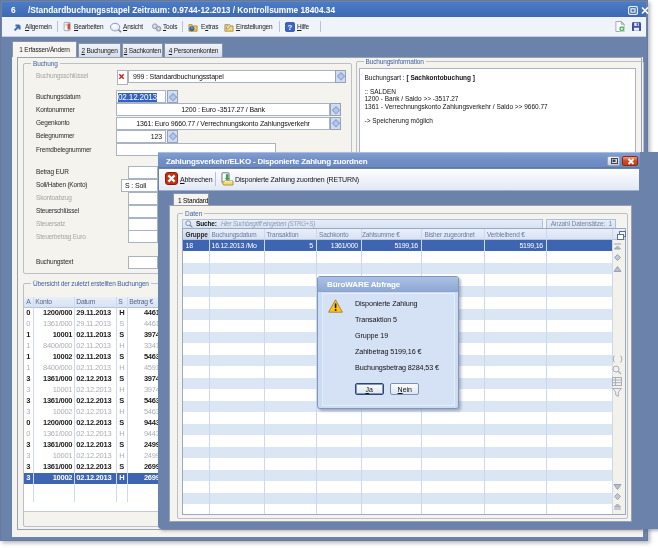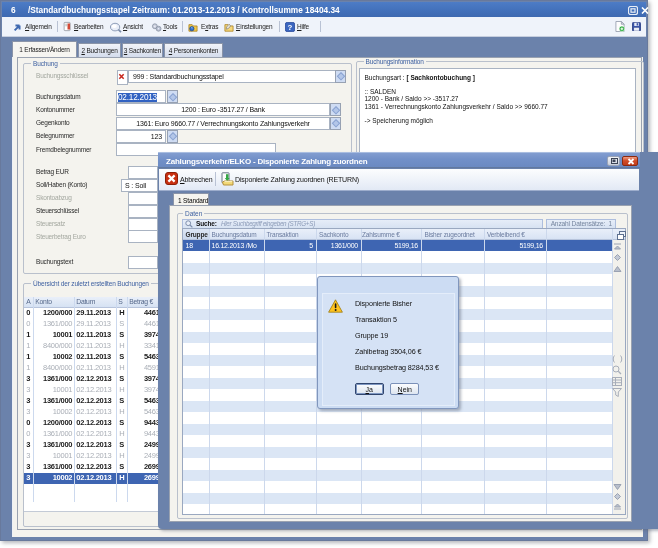--- a/index.html
+++ b/index.html
@@ -61,21 +61,21 @@
   #popinner{position:absolute;left:4px;top:16px;width:131px;height:111px;background:#d5e2f5;border:1px solid #e4edfa;}
   .ptx{position:absolute;font-size:7.2px;color:#111;letter-spacing:-0.1px;white-space:nowrap;}
   .pbtn{position:absolute;width:29px;height:12px;background:linear-gradient(180deg,#fbfcfe,#dde5f0);border:1px solid #7a90b8;border-radius:2px;box-sizing:border-box;font-size:7px;text-align:center;padding-top:2.5px;color:#111;}
 </style>
 </head>
 <body>
 <div id="stage">
   <div id="win">
     <div id="titlebar">
       <div class="t" style="left:9px">6</div>
-        <div class="t" style="left:26px">/Standardbuchungsstapel Zeitraum: 01.2013-12.2013 / Kontrollsumme 18404.34</div>
+        <div class="t" style="left:26px">/Standardbuchungsstapel Zeitraum: 0.9744-12.2013 / Kontrollsumme 18404.34</div>
       <svg class="abs" style="left:626px;top:4px" width="10" height="9" viewBox="0 0 10 9">
           <rect x="0.5" y="0.5" width="9" height="8" rx="2" fill="none" stroke="#e8edf6" stroke-width="1.2"></rect>
           <rect x="3" y="2.8" width="4" height="3.4" fill="none" stroke="#e8edf6" stroke-width="1.2"></rect>
         </svg>
       <svg class="abs" style="left:639px;top:5px" width="8" height="7" viewBox="0 0 8 7">
           <path d="M1 0.5 L7 6.5 M7 0.5 L1 6.5" stroke="#fff" stroke-width="1.6"></path>
         </svg>
     </div>
     <div id="menubar">
       <svg class="abs" style="left:11px;top:6px" width="9" height="9" viewBox="0 0 11 11">
@@ -406,26 +406,29 @@
       </svg>
     <svg class="abs" style="left:430px;top:264px" width="9" height="8" viewBox="0 0 9 8">
         <path d="M4.5 0.5 L7.5 3.5 L4.5 6.5 L1.5 3.5 Z" fill="#c2c9d6" stroke="#9aa2b2"></path>
       </svg>
     <svg class="abs" style="left:430px;top:273px" width="9" height="8" viewBox="0 0 9 8">
         <path d="M4.5 2 L1.5 5 h6 Z M1 7 h7" stroke="#9aa2b2" fill="#b8bfcc" stroke-width="1"></path>
       </svg>
     </div>
     </div>
     <div id="pop">
+    <div id="poptitle">
+      <div class="t">BüroWARE Abfrage</div>
+    </div>
     <div id="popinner"></div>
     <svg class="abs" style="left:10px;top:22px" width="15" height="14" viewBox="0 0 15 14">
       <path d="M7.5 0.8 L14.4 13.2 H0.6 Z" fill="#ffc31f" stroke="#9a7a10" stroke-width="0.8"></path>
       <rect x="6.8" y="4.2" width="1.6" height="5" rx="0.8" fill="#1a1a1a"></rect>
       <circle cx="7.6" cy="11" r="1" fill="#1a1a1a"></circle>
     </svg>
-    <div class="ptx" style="left:37px;top:22px">Disponierte Bisher</div>
+    <div class="ptx" style="left:37px;top:22px">Disponierte Zahlung</div>
     <div class="ptx" style="left:37px;top:38px">Transaktion 5</div>
     <div class="ptx" style="left:37px;top:54px">Gruppe 19</div>
-    <div class="ptx" style="left:37px;top:70px">Zahlbetrag 3504,06 €</div>
+    <div class="ptx" style="left:37px;top:70px">Zahlbetrag 5199,16 €</div>
     <div class="ptx" style="left:37px;top:86px">Buchungsbetrag 8284,53 €</div>
     <div class="pbtn" style="left:36.7px;top:105.5px;border:1px solid #30456e;box-shadow:0 0 0 1px #7e97c2 inset"><span class="u">J</span>a</div>
     <div class="pbtn" style="left:72.3px;top:105.5px"><span class="u">N</span>ein</div>
     </div>
 
 </body></html>

